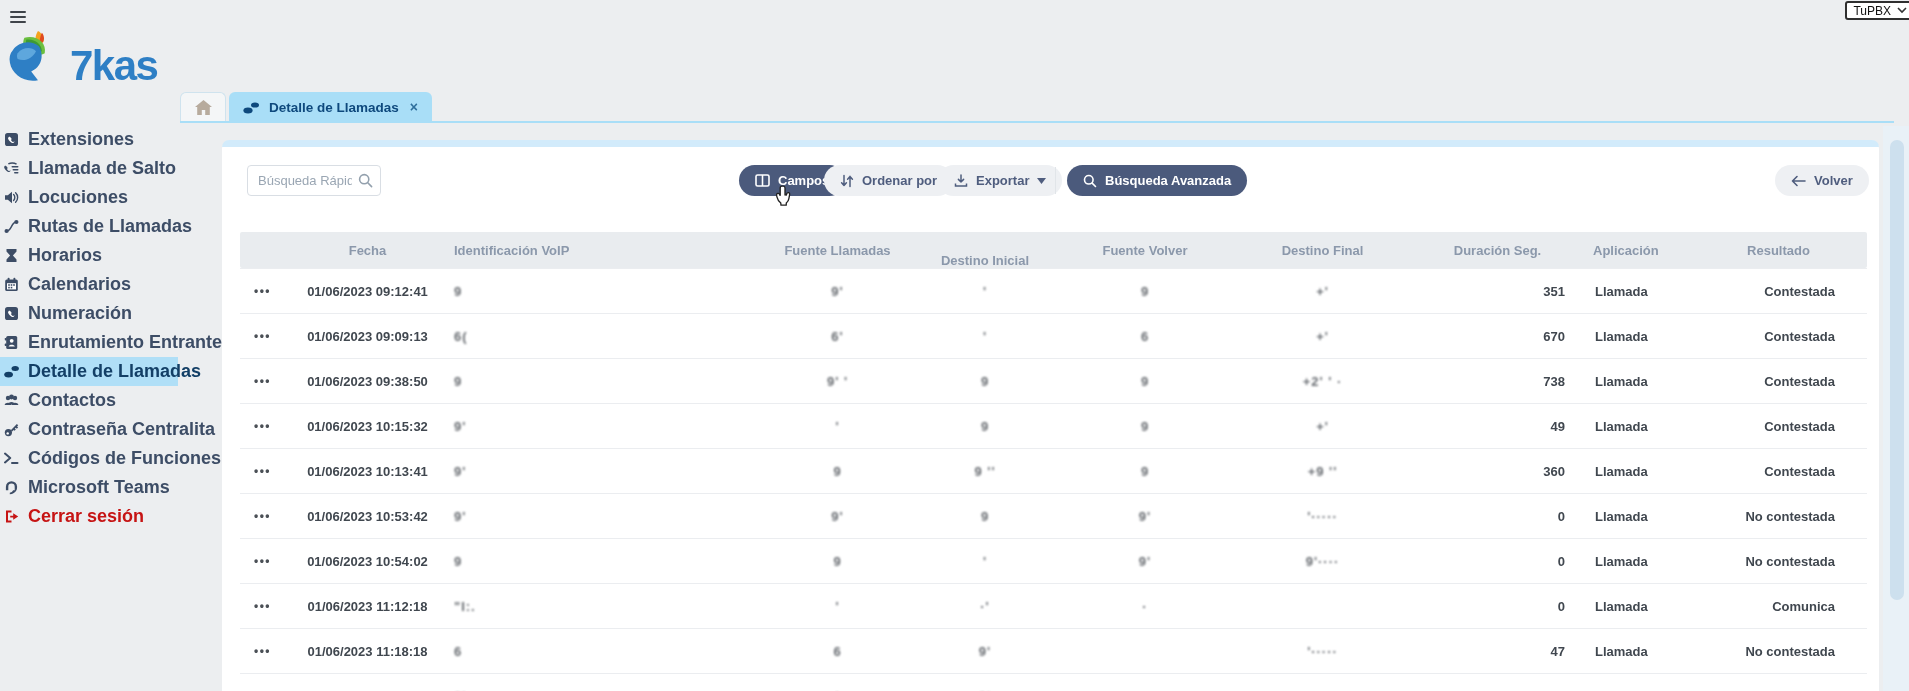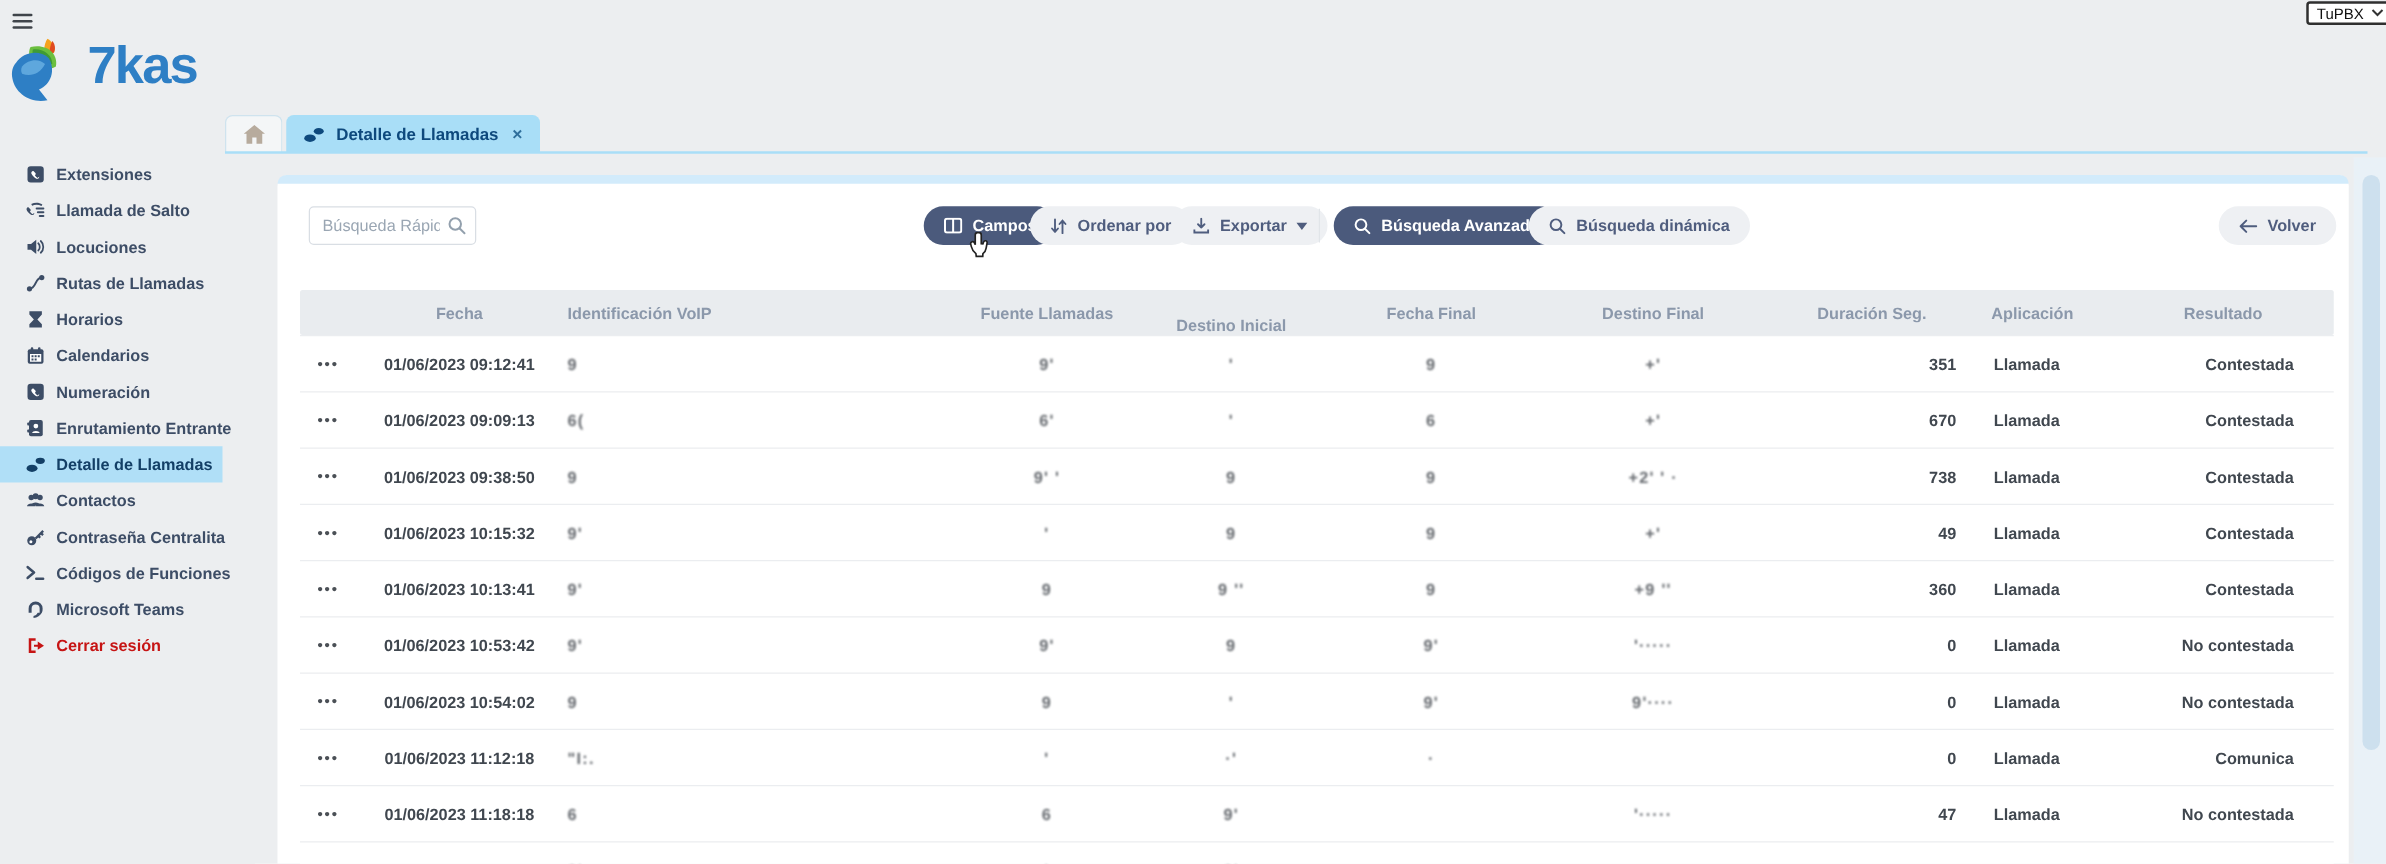--- a/index.html
+++ b/index.html
@@ -8,36 +8,36 @@
     position:relative;
     background:#eceef0;
     font-family:"Liberation Sans","DejaVu Sans",sans-serif;
     color:#3d4650;
   }
 
   
   .hamburger { position:absolute; left:10px; top:11px; width:16px; cursor:pointer; }
   .hamburger div { height:2px; background:#3f444a; margin-bottom:3px; border-radius:1px; }
 
-  .logo { position:absolute; left:6px; top:28px; display:flex; align-items:flex-start; gap:2px; }
+  .logo { position:absolute; left:6px; top:28px; display:flex; align-items:flex-end; gap:2px; }
   .logo-text { font-size:42px; font-weight:bold; color:#2e7fc5; letter-spacing:-1.5px; }
 
   
   .tupbx {
     position:absolute; top:1px; right:-10px; height:19px;
     background:#fff; border:2px solid #2f2f2f; border-radius:3px;
     display:flex; align-items:center; gap:6px; padding:0 10px 0 6px;
     font-size:12px; color:#111;
   }
 
   
   .sidebar { position:absolute; left:0; top:125px; width:178px; }
   .side-item {
     height:29px; display:flex; align-items:center; gap:9px;
-    padding-left:21px; font-size:13px; font-weight:bold; color:#3d4d66;
+    padding-left:4px; font-size:18px; font-weight:bold; color:#3d4d66;
     cursor:pointer; white-space:nowrap;
   }
   .side-item svg { flex:0 0 auto; }
   .side-item.active { background:#b0dff7; color:#133f66; }
   .side-item.danger { color:#c61414; }
 
   
   .home-tab {
     position:absolute; left:180px; top:92px; width:46px; height:30px;
     background:#f4f6f7; border:1px solid #cfe3ee; border-bottom:none;
@@ -309,47 +309,40 @@
   <div class="tb-sep"></div>
 
   <button class="pill dark" style="left:845px">
     <svg width="14" height="14" viewBox="0 0 15 15">
       <circle cx="6.2" cy="6.2" r="4.6" fill="none" stroke="#fff" stroke-width="1.7"></circle>
       <line x1="9.8" y1="9.8" x2="13.4" y2="13.4" stroke="#fff" stroke-width="1.7" stroke-linecap="round"></line>
     </svg>
     <span>Búsqueda Avanzada</span>
   </button>
 
-  <button class="pill light" style="left:1001px">
-    <svg width="14" height="14" viewBox="0 0 15 15">
-      <circle cx="6.2" cy="6.2" r="4.6" fill="none" stroke="#4f5d7e" stroke-width="1.7"></circle>
-      <line x1="9.8" y1="9.8" x2="13.4" y2="13.4" stroke="#4f5d7e" stroke-width="1.7" stroke-linecap="round"></line>
-    </svg>
-    <span>Búsqueda dinámica</span>
-  </button>
 
   <button class="pill light" style="left:1553px">
     <svg width="15" height="12" viewBox="0 0 15 12">
       <path d="M14 6H1.5M1.5 6L6 1.5M1.5 6L6 10.5" fill="none" stroke="#4f5d7e" stroke-width="1.6" stroke-linecap="round"></path>
     </svg>
     <span>Volver</span>
   </button>
 
   <svg class="cursor" width="22" height="24" viewBox="0 0 16 18">
     <path d="M6.7 1.6c.8 0 1.3.6 1.3 1.4v5.2l1 .1.4-1.1c.2-.6.8-.9 1.4-.7.5.2.8.7.7 1.3l-.6 3.2c-.2 1.3-.9 2.4-1.9 3.2l-.1 1.6H5l-.2-1.6c-1.4-1.1-2.4-2.7-2.8-4.4l-.3-1.3c-.2-.6.2-1.2.8-1.4.6-.2 1.2.1 1.4.7l.5 1V3c0-.8.5-1.4 1.3-1.4z" fill="#fff" stroke="#222" stroke-width="1"></path>
   </svg>
 
   <div class="table" id="calls-table">
       <div class="thead">
         <div class="cell al-c" style="width:45px"></div>
         <div class="cell al-c" style="width:165px;">Fecha</div>
         <div class="cell al-l" style="width:320px;padding-left:4px">Identificación VoIP</div>
         <div class="cell al-c" style="width:135px;">Fuente Llamadas</div>
         <div class="cell al-c" style="width:160px;margin-top:21px;">Destino Inicial</div>
-        <div class="cell al-c" style="width:160px;">Fecha Final</div>
+        <div class="cell al-c" style="width:160px;">Fuente Volver</div>
         <div class="cell al-c" style="width:195px;">Destino Final</div>
         <div class="cell al-c" style="width:155px;">Duración Seg.</div>
         <div class="cell al-l" style="width:115px;padding-left:18px">Aplicación</div>
         <div class="cell al-c" style="width:177px;">Resultado</div>
       </div>
       <div class="trow">
         <div class="cell dots" style="width:45px">•••</div>
         <div class="cell al-c strong" style="width:165px;">01/06/2023 09:12:41</div>
         <div class="cell al-l frag" style="width:320px;padding-left:4px">9</div>
         <div class="cell al-c frag" style="width:135px;">9'</div>

